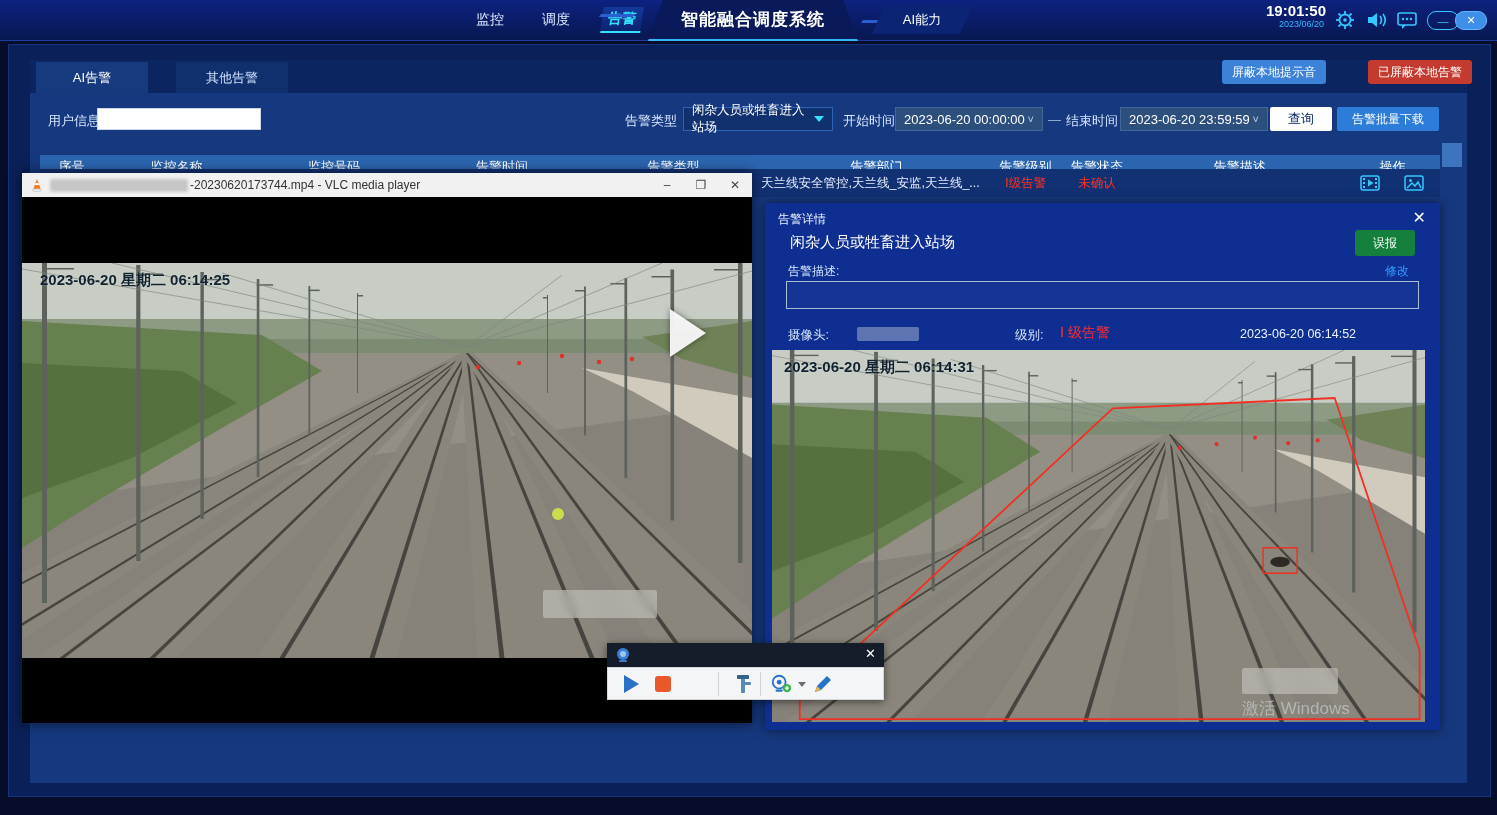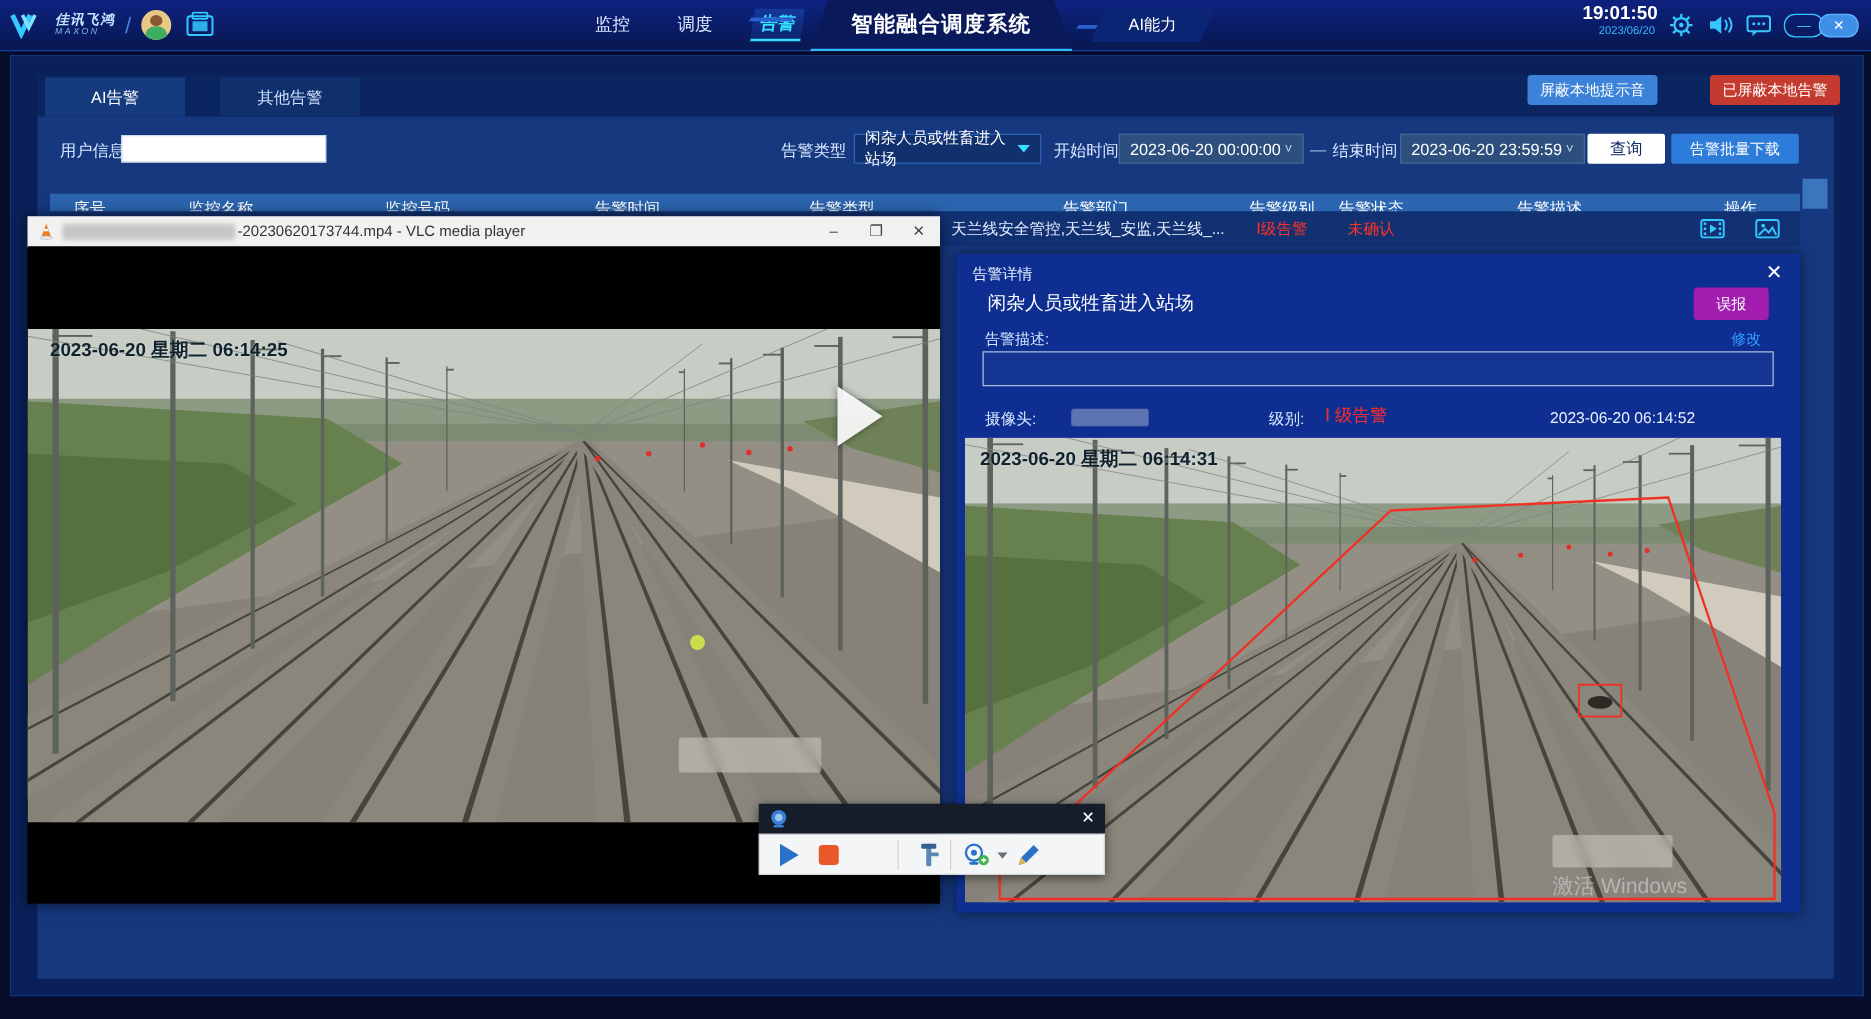--- a/index.html
+++ b/index.html
@@ -96,21 +96,21 @@
   #play-overlay{position:absolute;left:648px;top:112px;width:0;height:0;cursor:pointer;
     border-top:24px solid transparent;border-bottom:24px solid transparent;border-left:36px solid rgba(255,255,255,.92);
     filter:drop-shadow(0 0 3px rgba(0,0,0,.5));}
   .blur-patch{position:absolute;background:rgba(205,205,198,.55);backdrop-filter:blur(4px);border-radius:2px;}
 
   
   #detail{left:765px;top:203px;width:675px;height:527px;background:#0e2f91;box-shadow:0 0 10px rgba(0,0,0,.5);}
   #detail-header{position:absolute;left:13px;top:8px;font-size:12px;color:#e8f1ff;}
   #detail-close{position:absolute;right:14px;top:5px;font-size:16px;color:#fff;cursor:pointer;}
   #detail-title{position:absolute;left:25px;top:30px;font-size:15px;color:#fff;}
-  #btn-false{position:absolute;left:590px;top:27px;width:60px;height:26px;background:#a21caf;border-radius:3px;
+  #btn-false{position:absolute;left:590px;top:27px;width:60px;height:26px;background:#15803d;border-radius:3px;
     color:#fff;font-size:12px;display:flex;align-items:center;justify-content:center;cursor:pointer;}
   #desc-label{position:absolute;left:23px;top:60px;font-size:12px;color:#d6e6ff;}
   #modify-link{position:absolute;left:620px;top:60px;font-size:12px;color:#2f9dff;cursor:pointer;}
   #desc-input{position:absolute;left:21px;top:78px;width:633px;height:28px;background:rgba(255,255,255,.03);
     border:1px solid #a9bdd9;color:#fff;font-size:12px;padding:0 6px;box-sizing:border-box;}
   .meta{position:absolute;top:124px;font-size:12.5px;color:#d6e6ff;}
   #meta-level-val{position:absolute;left:295px;top:121px;font-size:14px;font-weight:normal;color:#ff2d2d;}
   #meta-time{position:absolute;left:475px;top:124px;font-size:12.5px;color:#eaf2ff;}
   #watermark{position:absolute;left:470px;top:500px;font-size:17px;color:rgba(215,220,228,.55);}
 
@@ -122,40 +122,20 @@
     box-sizing:border-box;}
   .rec-ic{position:absolute;top:5px;width:22px;height:22px;cursor:pointer;}
   .rec-div{position:absolute;top:4px;width:1px;height:24px;background:#d0d2d5;}
 </style>
 </head>
 <body>
 
 <div id="stage">
 
   <div id="topbar" class="abs">
-    <div class="brand-wrap abs">
-      <svg width="30" height="22" viewBox="0 0 30 22">
-        <polyline points="2,3 9,18 16,3" fill="none" stroke="#35c8ff" stroke-width="4"></polyline>
-        <polyline points="10,3 15,13 20,3" fill="none" stroke="#7fe2ff" stroke-width="3"></polyline>
-      </svg>
-      <div class="brand-text">
-        <div class="brand-cn">佳讯飞鸿</div>
-        <div class="brand-en">MAXON</div>
-      </div>
-      <span class="brand-slash">/</span>
-      <div class="avatar">
-        <div class="head"></div>
-          <div class="body"></div>
-      </div>
-      <svg width="26" height="22" viewBox="0 0 26 22" style="margin-left:4px;">
-        <rect x="3" y="4" width="20" height="15" rx="2" fill="none" stroke="#35c8ff" stroke-width="1.6"></rect>
-        <rect x="7" y="1" width="12" height="5" rx="1" fill="none" stroke="#35c8ff" stroke-width="1.4"></rect>
-        <rect x="7" y="8" width="12" height="8" fill="#35c8ff" opacity="0.85"></rect>
-      </svg>
-    </div>
 
     <div class="topnav abs" style="left:470px;">
       <span class="nav-item">监控</span>
       <span class="nav-item">调度</span>
       <span class="nav-item active">告警</span>
     </div>
 
     <div class="deco abs" style="left:600px;top:14px;width:34px;"></div>
     <div class="title-block abs">
       <span id="main-title">智能融合调度系统</span>

